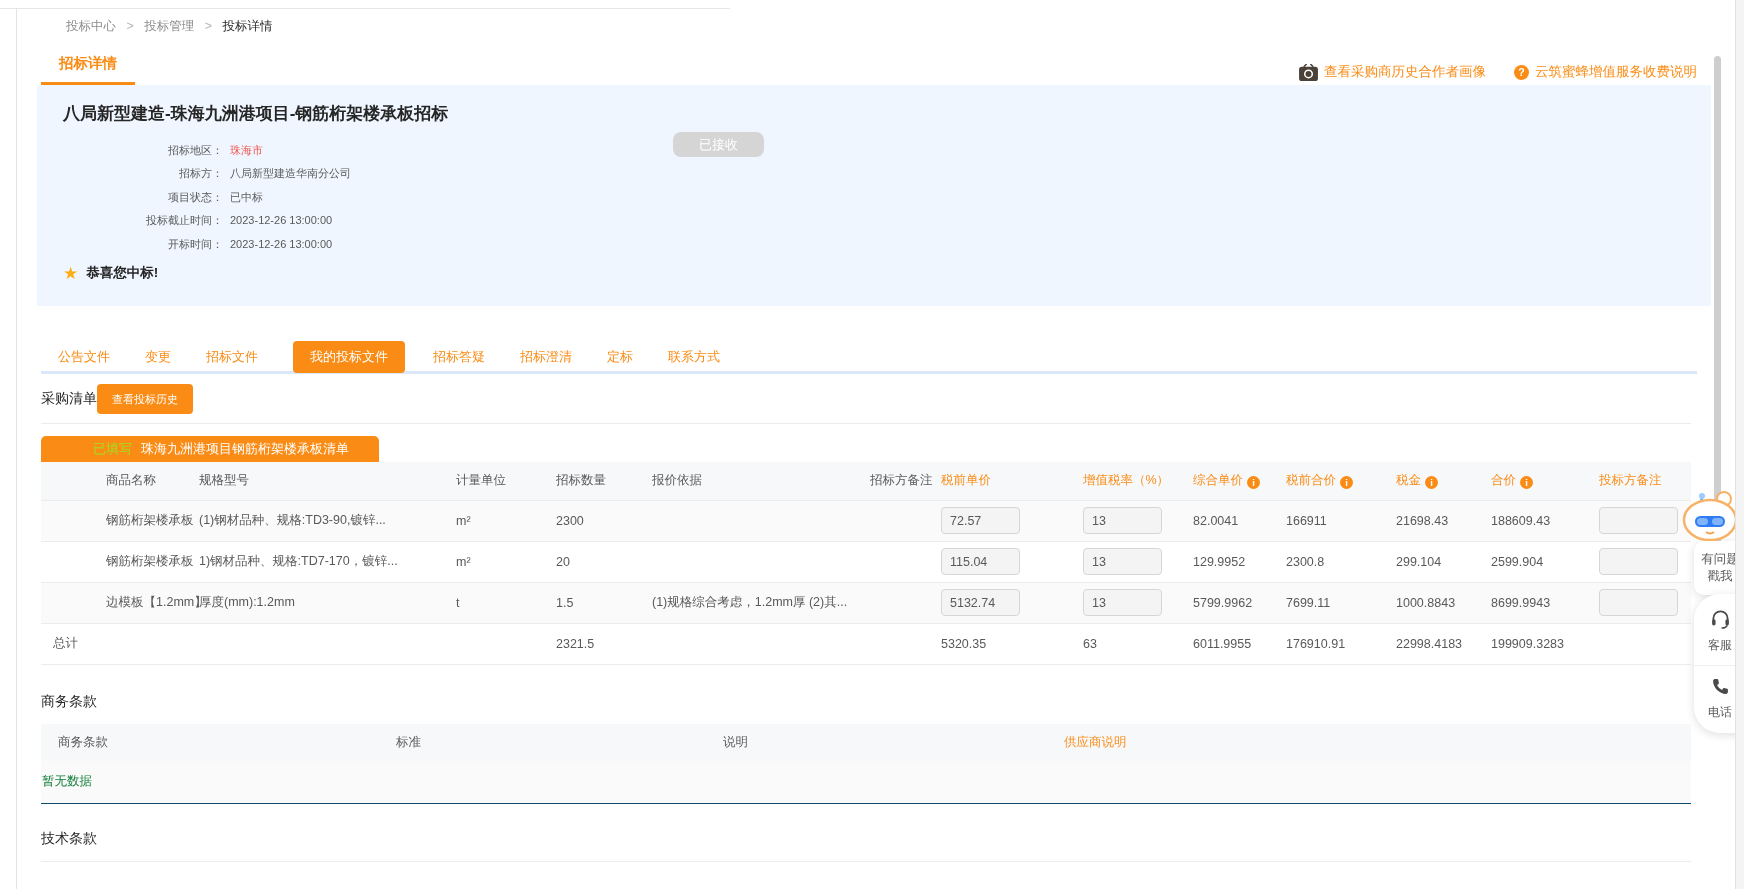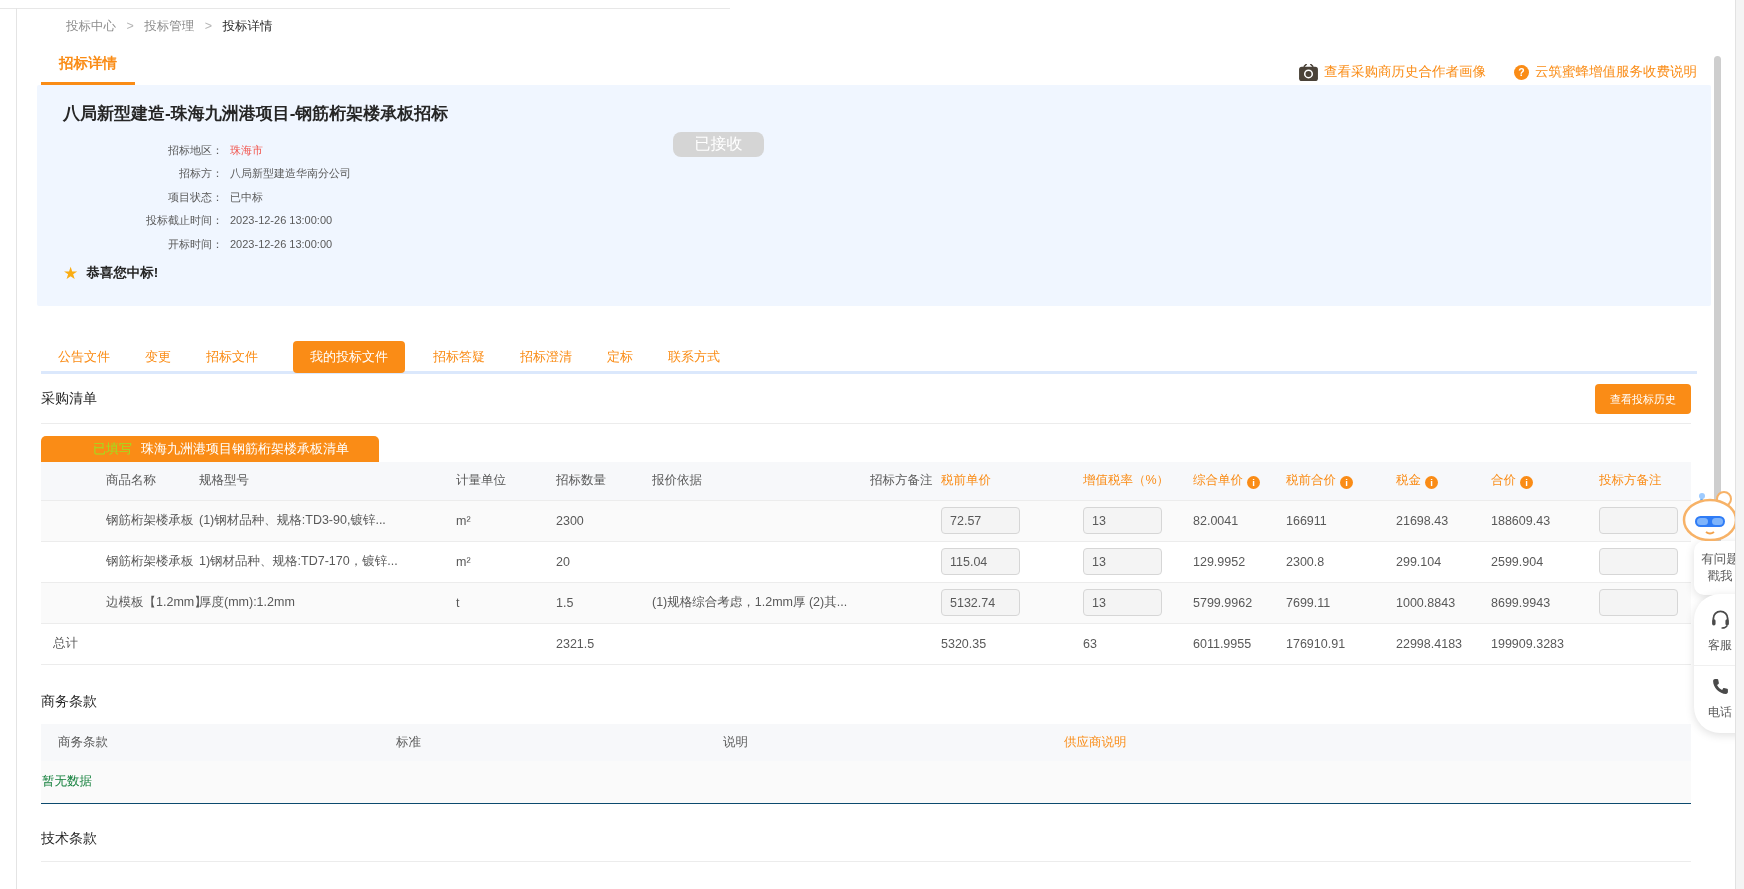--- a/index.html
+++ b/index.html
@@ -27,29 +27,29 @@
             display:inline-flex; align-items:center; justify-content:center; }
   
   .summary-panel { width:1674px; margin-left:-4px; margin-top:0; background:#f0f6ff; border-radius:2px;
                    padding:15px 0 24px 26px; position:relative; }
   .proj-title { font-size:17px; font-weight:bold; color:#262626; margin:2px 0 14px; }
   .field-row { display:flex; line-height:23.4px; font-size:11px; }
   .f-label { width:160px; text-align:right; color:#595959; }
   .f-value { margin-left:7px; color:#595959; }
   .f-value.red { color:#f1564f; }
   .received-btn { position:absolute; left:636px; top:47px; width:91px; height:25px; background:#d5d5d5; color:#fff;
-                  border:none; border-radius:8px; font-size:16px; font-family:inherit; }
+                  border:none; border-radius:8px; font-size:13px; font-family:inherit; }
   .congrats { margin-top:8px; display:flex; align-items:center; gap:8px; font-weight:bold; color:#262626; font-size:13.5px; }
   .star { color:#faad14; font-size:17px; line-height:1; }
   
   .tabs { width:1656px; margin-top:37px; display:flex; align-items:center; border-bottom:3px solid #dbe8fc; padding-left:17px; height:31px; }
   .tab { color:#fa8c16; font-size:13px; margin-right:35px; cursor:pointer; white-space:nowrap; }
   .tab.active { background:#fa8c16; color:#fff; border-radius:4px; padding:7px 17px; margin-right:28px; }
   
-  .section-head { width:1650px; margin-top:10px; display:flex; justify-content:space-between; align-items:center;
+  .section-head { width:1650px; margin-top:10px; display:flex; align-items:center;
                   padding-bottom:9px; border-bottom:1px solid #ececec; }
   .section-title { font-size:14px; color:#262626; }
   .history-btn { background:#fa8c16; color:#fff; border:none; border-radius:4px; height:30px; padding:0 15px;
                  font-size:11px; font-family:inherit; cursor:pointer; }
   
   .list-tag { margin-top:12px; display:inline-flex; align-items:center; height:26px; background:#fa8c16; color:#fff;
               border-radius:5px 5px 0 0; padding:0 30px 0 52px; font-size:13px; }
   .tag-status { color:#9fe01f; margin-right:9px; }
   
   table { border-collapse:collapse; table-layout:fixed; }

